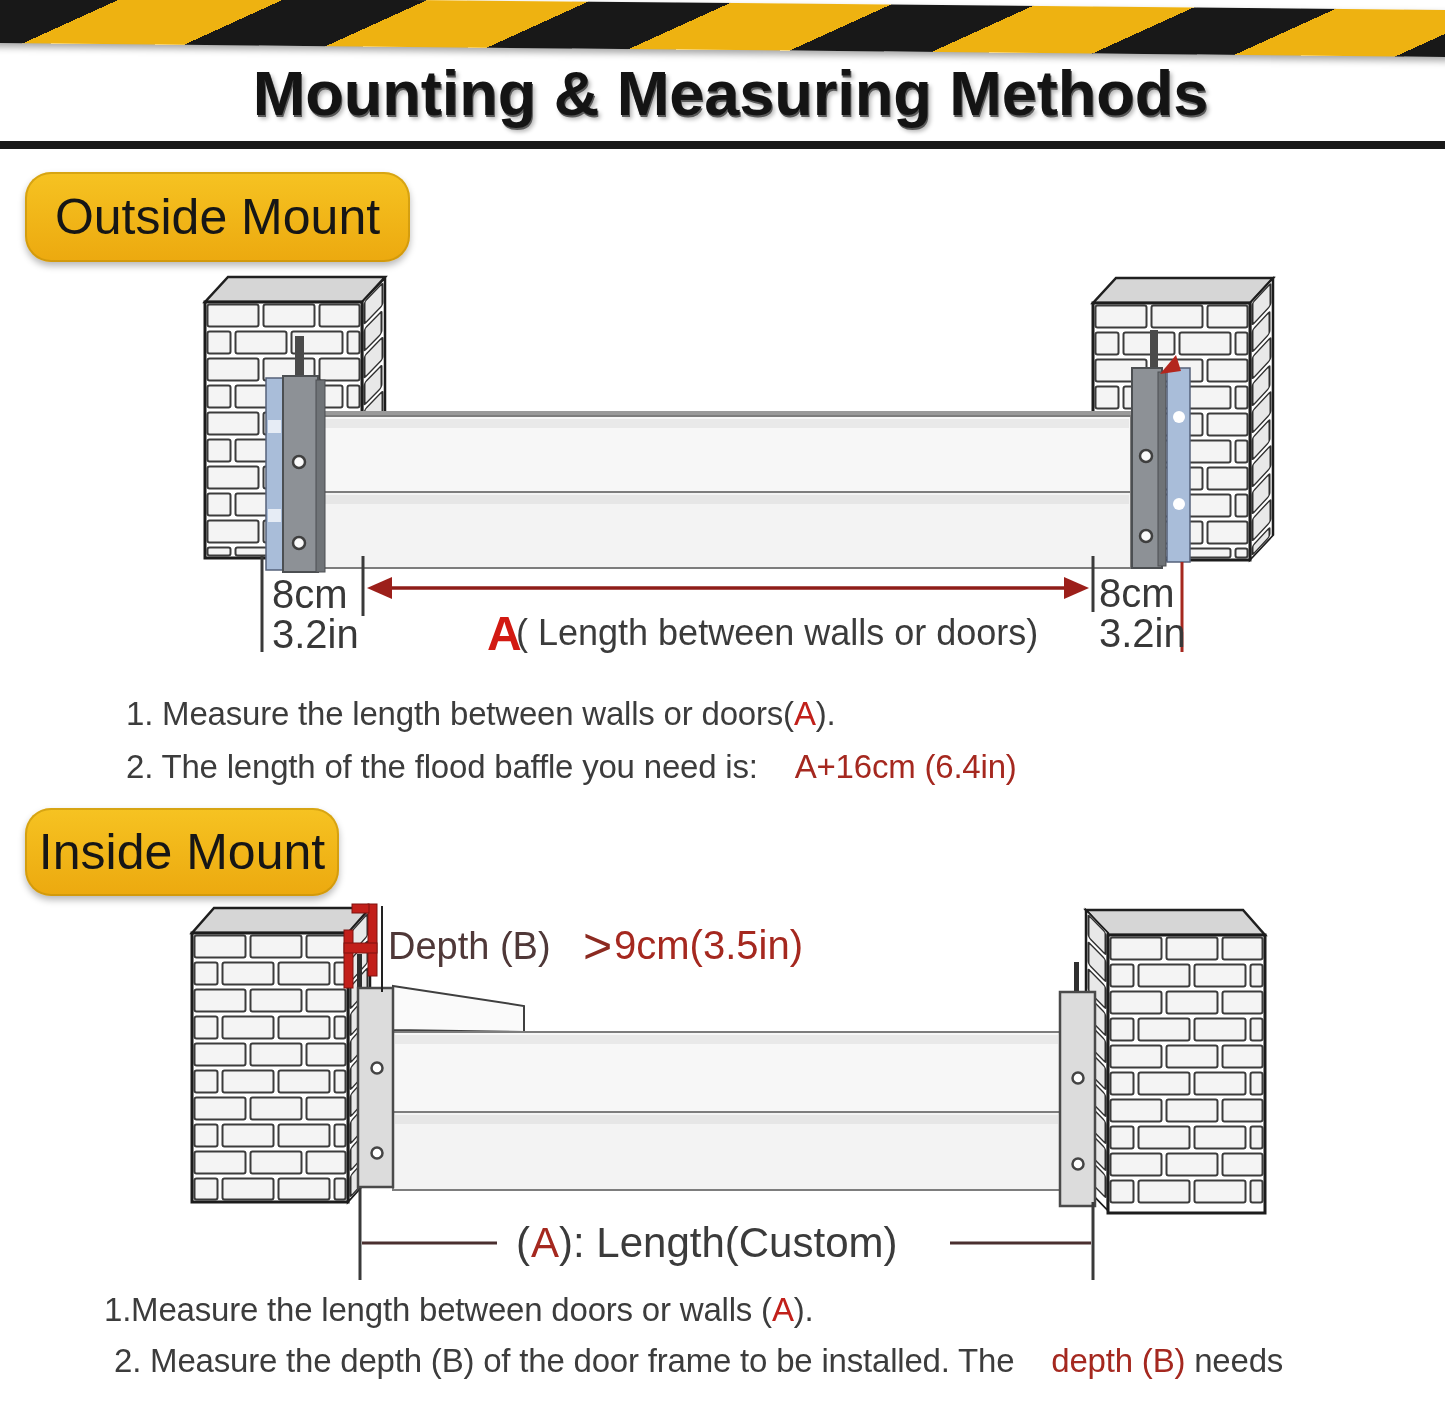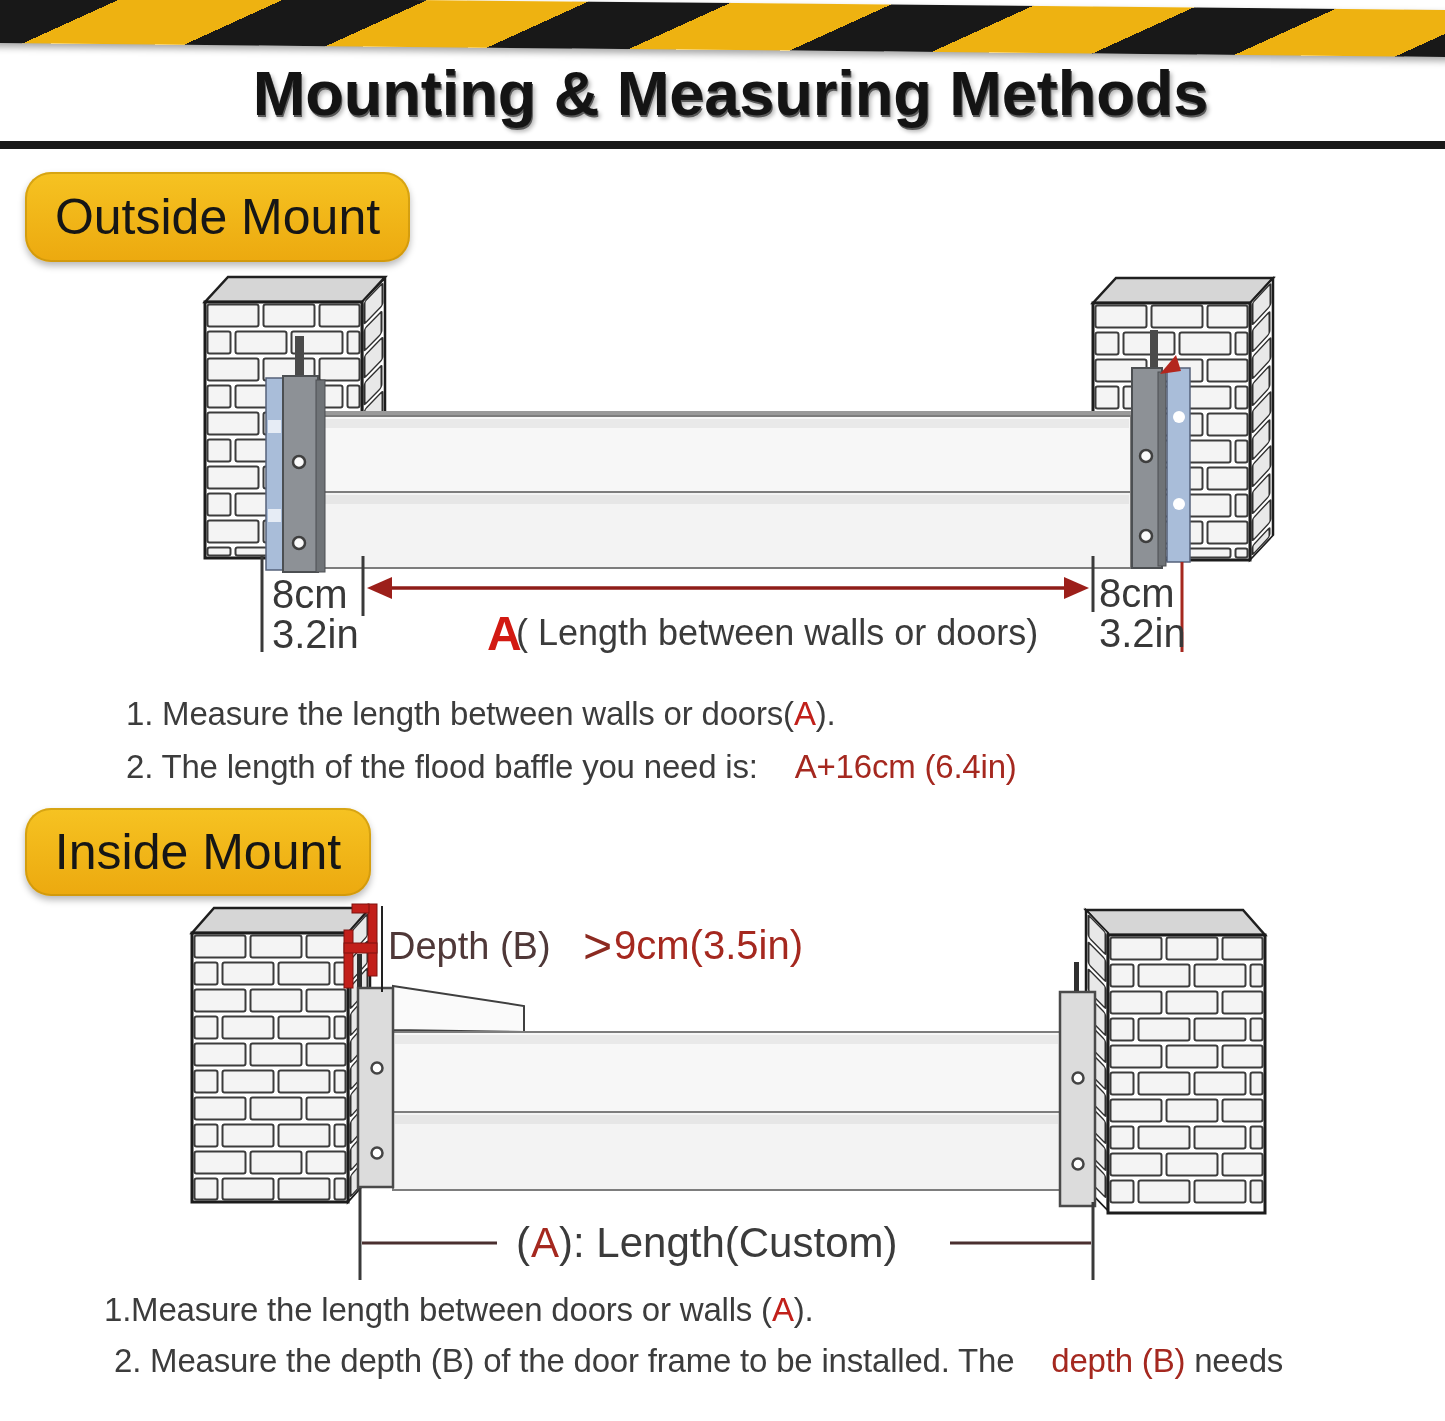--- a/index.html
+++ b/index.html
@@ -10,21 +10,21 @@
           background:repeating-linear-gradient(155deg,#181818 0 60px,#eeb211 60px 128px);
           box-shadow:0 4px 7px rgba(0,0,0,.35);}
   .title{position:absolute;left:8px;top:57px;width:1445px;text-align:center;
          font-size:63px;font-weight:bold;color:#141414;letter-spacing:0px;
          text-shadow:1px 2px 0 #5a5a5a,3px 4px 4px rgba(0,0,0,.28);}
   .title-rule{position:absolute;left:0;top:141px;width:1445px;height:8px;background:#191919;}
   .badge{position:absolute;display:flex;align-items:center;justify-content:center;
          background:linear-gradient(#f6c322,#eca90f);border-radius:26px;
          color:#161616;font-size:50px;box-shadow:0 4px 7px rgba(0,0,0,.28), inset 0 0 0 2px rgba(190,140,10,.55);}
   .badge.outside{left:25px;top:172px;width:385px;height:90px;}
-  .badge.inside{left:25px;top:808px;width:346px;height:88px;}
+  .badge.inside{left:25px;top:808px;width:314px;height:88px;}
   svg{position:absolute;left:0;top:0;}
   .inst{position:absolute;margin:0;white-space:nowrap;font-size:33px;color:#3c3c3c;letter-spacing:-0.2px;}
   .inst .red{color:#a5281f;margin-left:28px;}
   .inst .reda{color:#c1201a;}
   text{font-family:"Liberation Sans", sans-serif;}
 </style>
 </head>
 <body>
 
 <div class="canvas">

